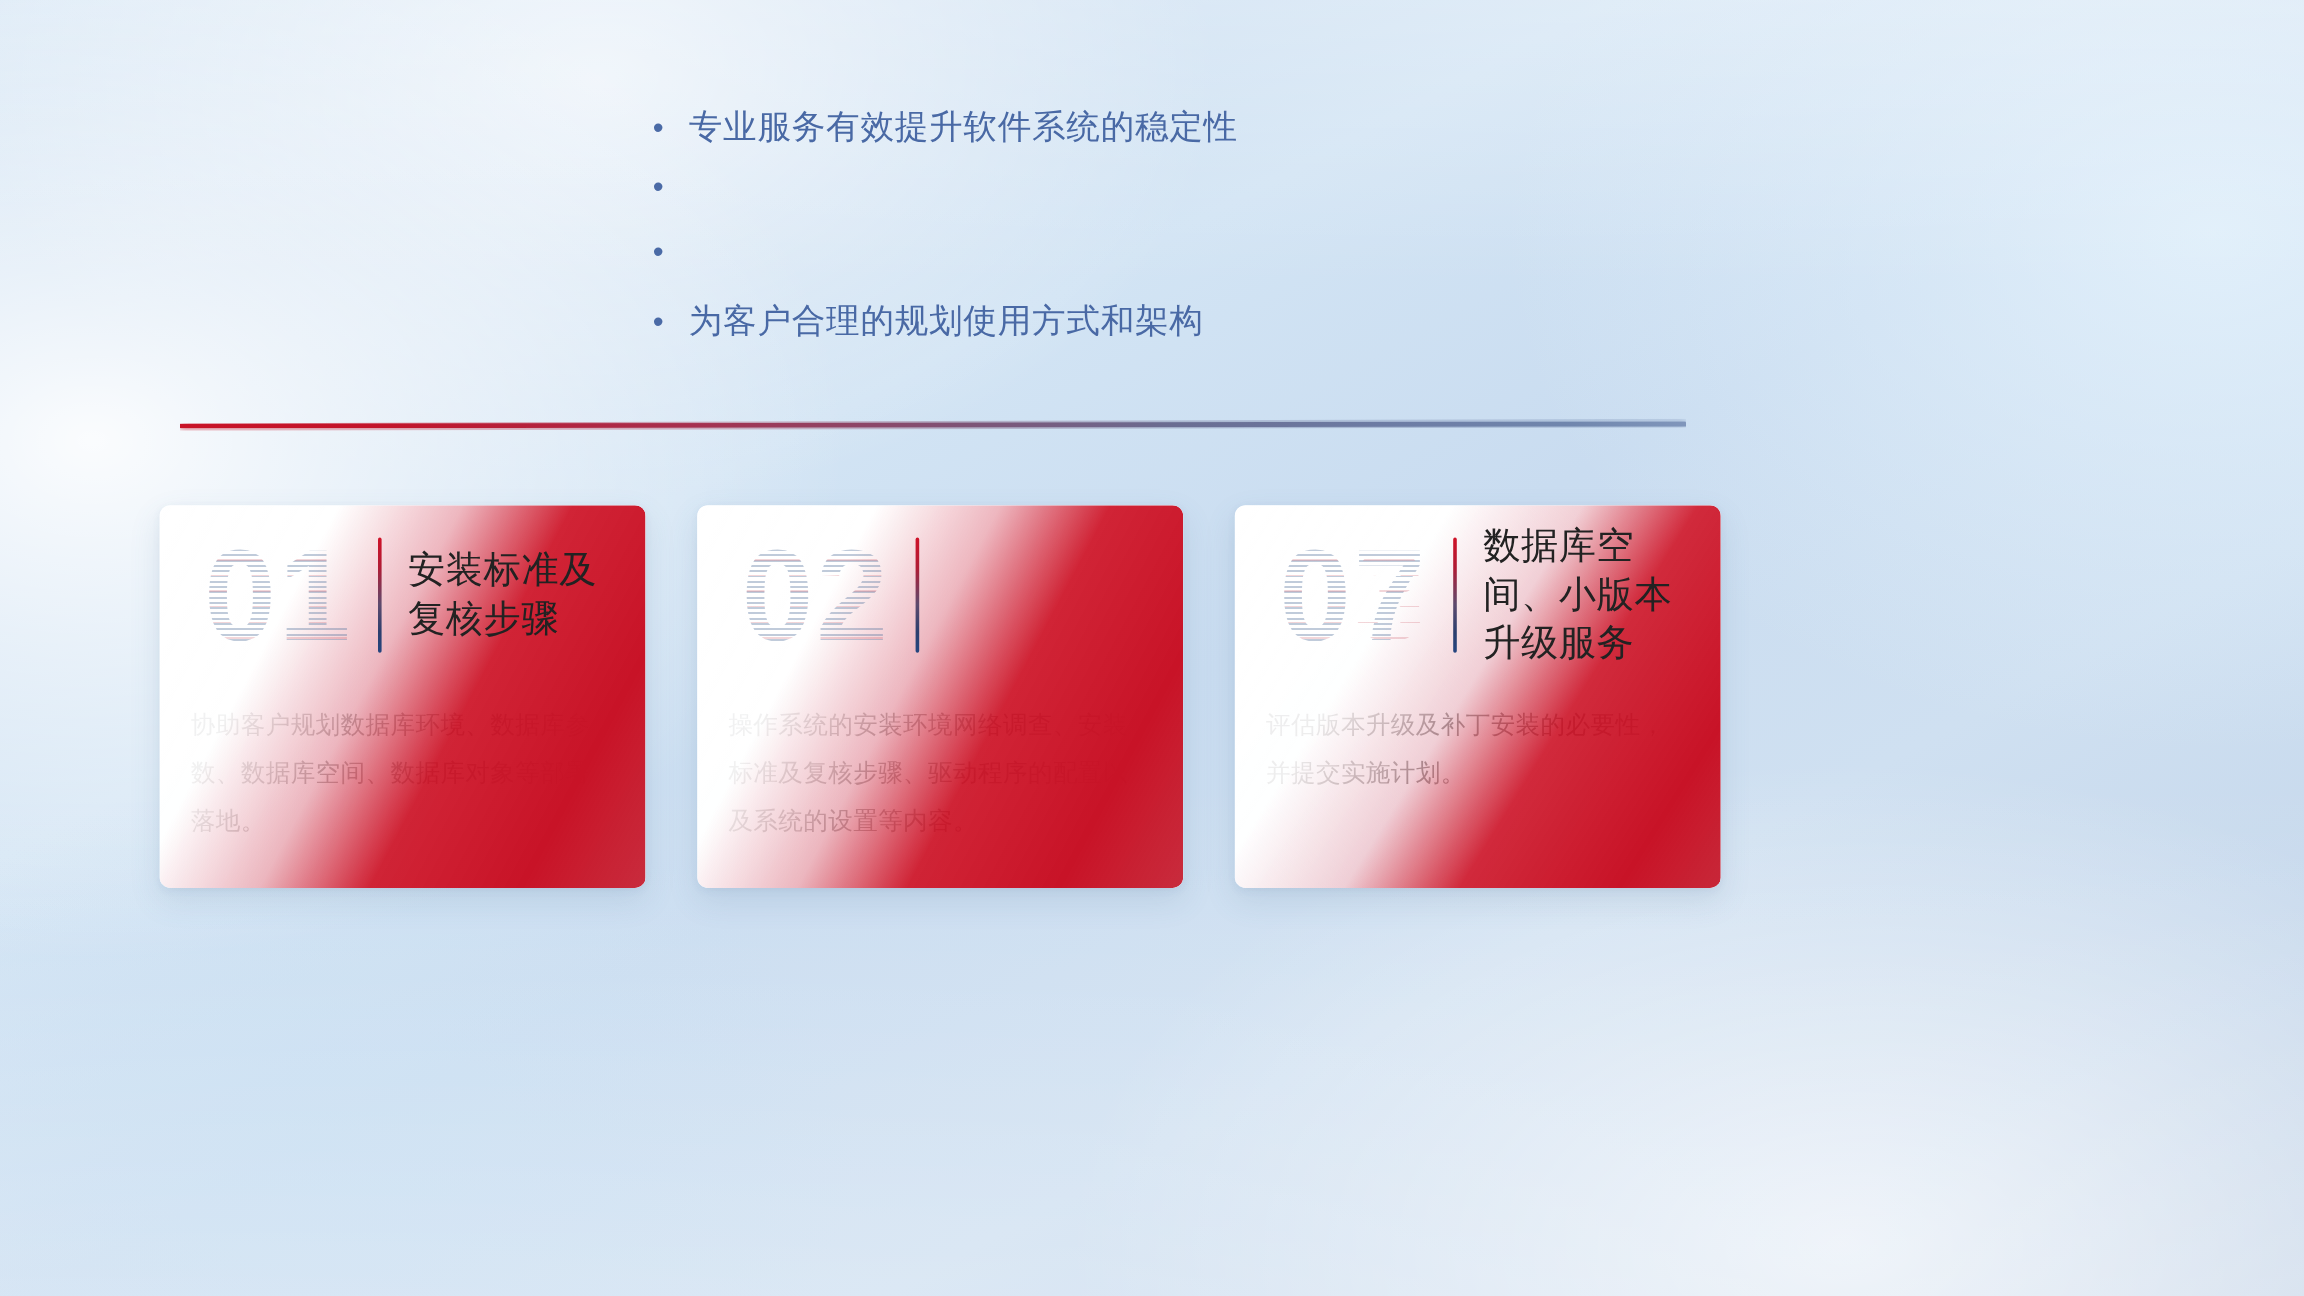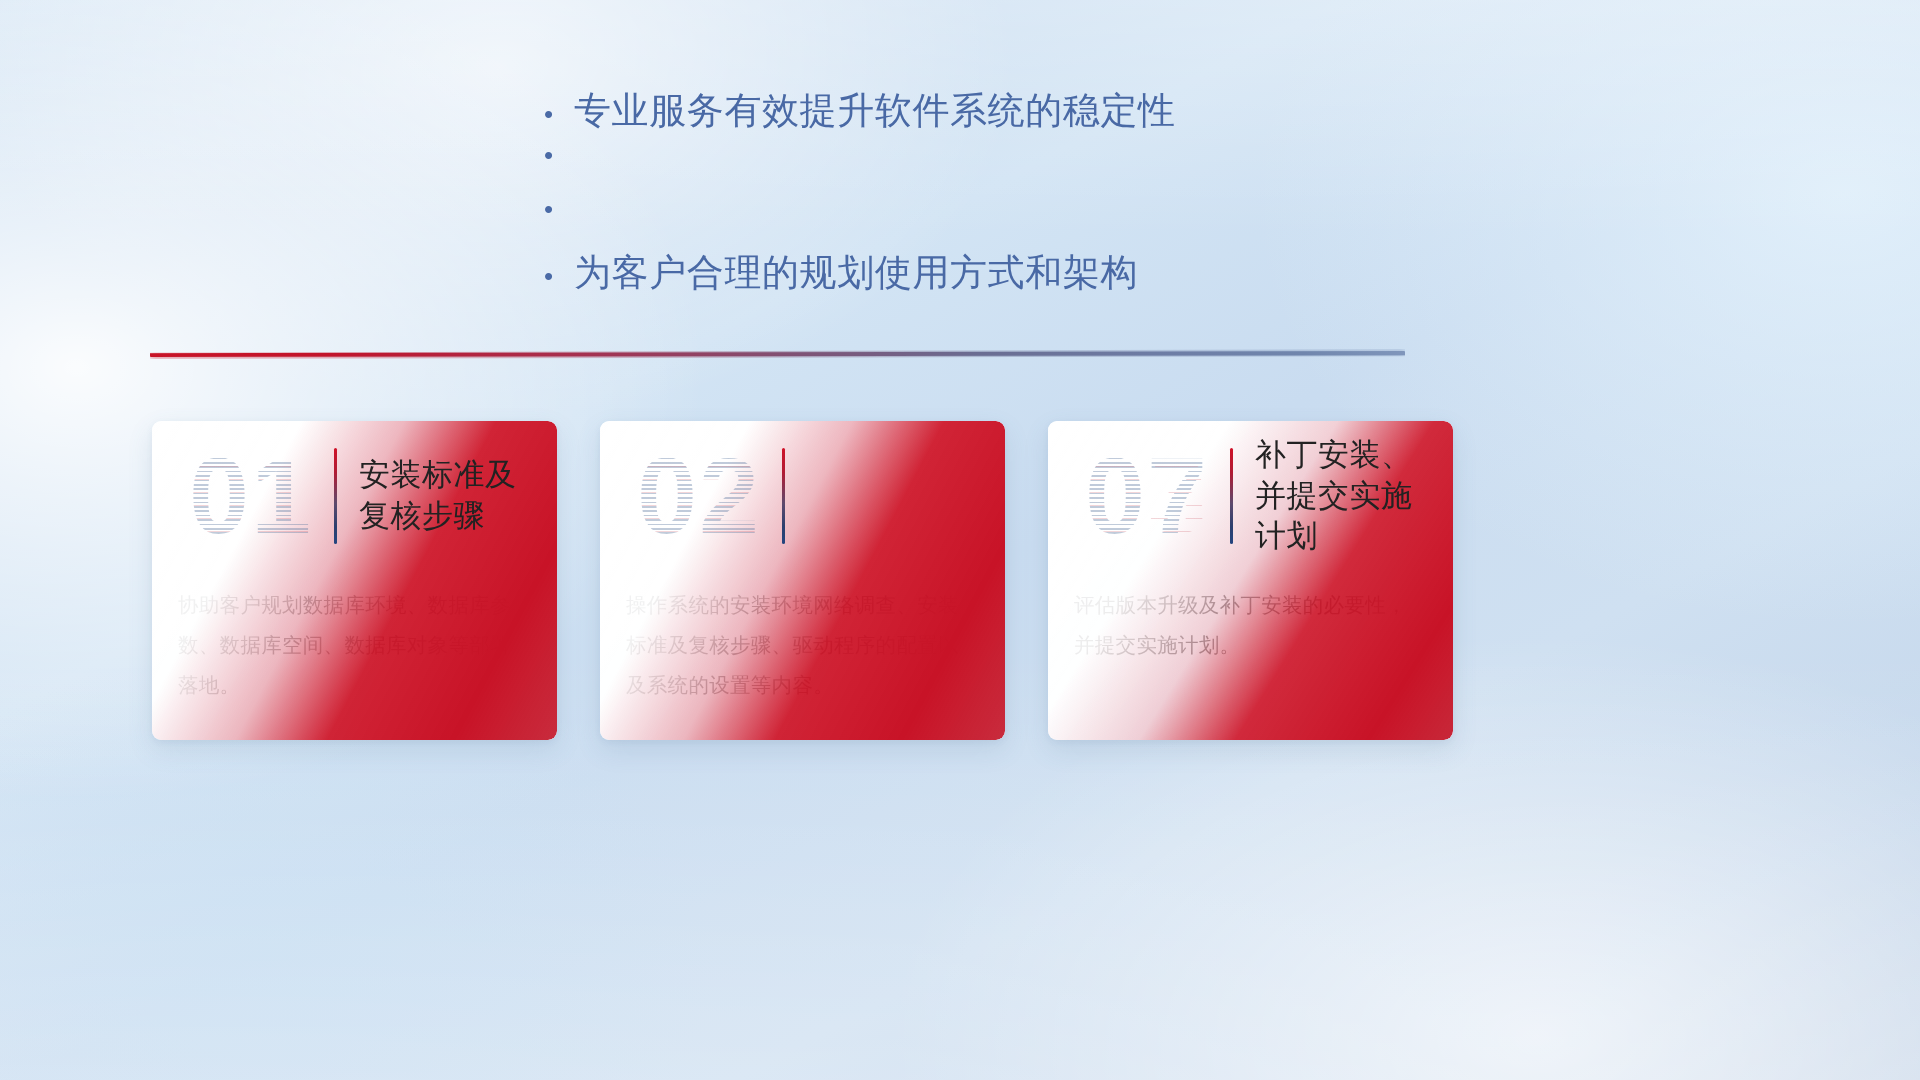--- a/index.html
+++ b/index.html
@@ -54,21 +54,21 @@
     width: 34px;
     flex: 0 0 34px;
     color: #4a6aa6;
     font-size: 26px;
     line-height: 1;
     text-align: left;
     padding-left: 4px;
     box-sizing: border-box;
   }
   .bullet-text {
-    font-size: 37px;
+    font-size: 28px;
     line-height: 1.25;
     color: #4969a5;
     letter-spacing: 0.6px;
     font-weight: 500;
     white-space: nowrap;
   }
 
   
   .divider-wrap {
     position: absolute;
@@ -98,21 +98,21 @@
   .divider-line.soft {
     top: 1px;
     height: 10px;
     filter: blur(3px);
     opacity: 0.45;
   }
 
   
   .cards {
     position: absolute;
-    left: 152px;
+    left: 133px;
     top: 421px;
     width: 1302px;
     height: 320px;
     display: flex;
     gap: 43px;
   }
   .card {
     position: relative;
     width: 405px;
     height: 319px;
@@ -281,20 +281,20 @@
         <div class="card-bar"></div>
       </div>
       <div class="card-body">操作系统的安装环境网络调查、安装标准及复核步骤、驱动程序的配置以及系统的设置等内容。</div>
     </div>
 
     <div class="card">
       <div class="card-rim third"></div>
       <div class="card-head">
         <div class="card-num" data-glyph="03">07</div>
         <div class="card-bar"></div>
-        <div class="card-title">补丁安装、并提交实施计划</div>
+        <div class="card-title">数据库空间、小版本升级服务</div>
       </div>
       <div class="card-body">评估版本升级及补丁安装的必要性，并提交实施计划。</div>
     </div>
 
   </div>
 
 </div>
 
 </body></html>

